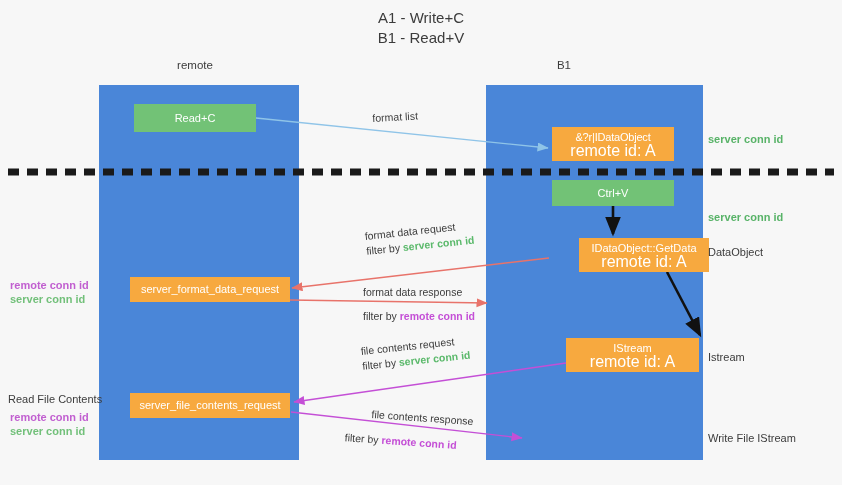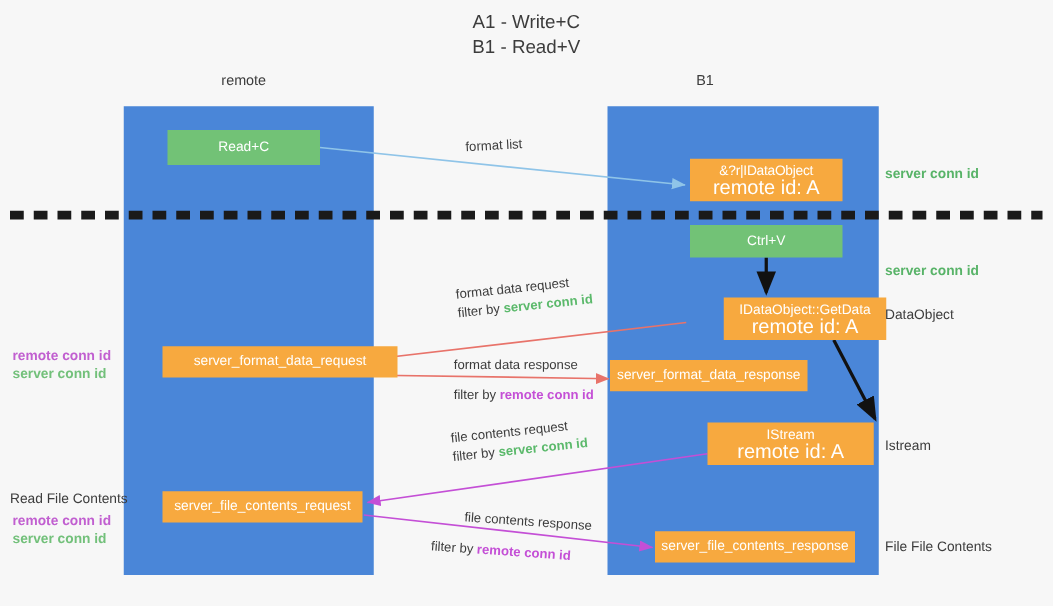--- a/index.html
+++ b/index.html
@@ -126,35 +126,29 @@
   <div class="node orange" style="left:579px;top:238px;width:130px;height:34px;">
     <div class="l1">IDataObject::GetData</div>
     <div class="l2">remote id: A</div>
   </div>
 
   <div class="node orange" style="left:566px;top:338px;width:133px;height:34px;">
     <div class="l1">IStream</div>
     <div class="l2">remote id: A</div>
   </div>
 
-  <div class="node orange" style="left:130px;top:277px;width:188px;height:25px;">
+  <div class="node orange" style="left:130px;top:277px;width:160px;height:25px;">
     <div class="l1">server_format_data_request</div>
   </div>
 
-  <div class="node orange" style="left:488px;top:288px;width:158px;height:25px;">
-    <div class="l1">server_format_data_response</div>
-  </div>
 
   <div class="node orange" style="left:130px;top:393px;width:160px;height:25px;">
     <div class="l1">server_file_contents_request</div>
   </div>
 
-  <div class="node orange" style="left:524px;top:425px;width:160px;height:25px;">
-    <div class="l1">server_file_contents_response</div>
-  </div>
 
   <div class="anno" style="left:372px;top:111px;transform:rotate(-3.2deg);transform-origin:left top;">
     <span>format list</span>
   </div>
 
   <div class="anno" style="left:364px;top:229px;transform:rotate(-6deg);transform-origin:left top;">
     <div>format data request</div>
     <div><span>filter by </span><span class="hl-green">server conn id</span></div>
   </div>
 
@@ -170,21 +164,21 @@
 
   <div class="anno" style="left:372px;top:407px;transform:rotate(4deg);transform-origin:left top;">
     <div>file contents response</div>
     <div style="margin-top:10px;margin-left:-25px;"><span>filter by </span><span class="hl-purple">remote conn id</span></div>
   </div>
 
   <div class="txt green" style="left:708px;top:132px;">server conn id</div>
   <div class="txt green" style="left:708px;top:210px;">server conn id</div>
   <div class="txt" style="left:708px;top:245px;">DataObject</div>
   <div class="txt" style="left:708px;top:350px;">Istream</div>
-  <div class="txt" style="left:708px;top:431px;">File File Contents</div>
+  <div class="txt" style="left:708px;top:431px;">Write File IStream</div>
 
   <div class="stack" style="left:10px;top:278px;">
     <div class="p">remote conn id</div>
     <div class="g">server conn id</div>
   </div>
 
   <div class="lbl-plain" style="left:8px;top:392px;">Read File Contents</div>
   <div class="stack" style="left:10px;top:410px;">
     <div class="p">remote conn id</div>
     <div class="g">server conn id</div>

